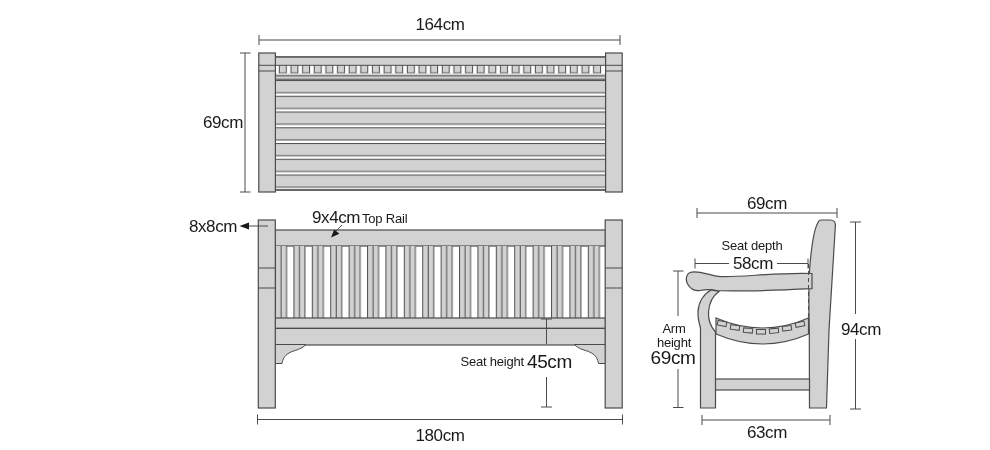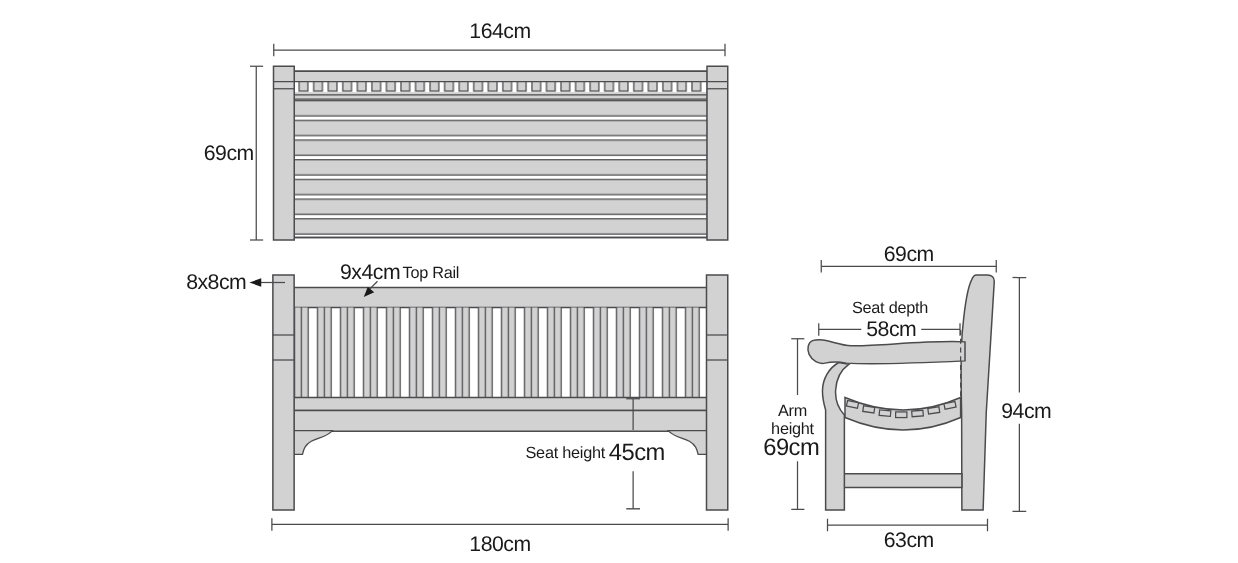--- a/index.html
+++ b/index.html
@@ -1,17 +1,17 @@
 <!DOCTYPE html>
 <html><head>
 <meta charset="utf-8">
 <style>
   html,body { margin:0; padding:0; }
   body { background:#ffffff; }
-  .stage { position:relative; width:914px; height:450px; background:#ffffff; overflow:hidden; }
+  .stage { position:relative; width:914px; height:450px; background:#ffffff; overflow:hidden;padding-left:40px; }
   svg text { font-family:"Liberation Sans","DejaVu Sans",sans-serif; fill:#1a1a1a; }
   .t-lg { font-size:17px; letter-spacing:-0.4px; }
   .t-sm { font-size:13px; letter-spacing:-0.2px; }
   .t-xl { font-size:19px; letter-spacing:-0.4px; }
   .wd   { stroke:#4b4b4d; stroke-width:1.2; }
   .wd-thin { stroke:#4b4b4d; stroke-width:1; }
   .nofill { fill:none; }
   .dim  { stroke:#4b4b4d; stroke-width:1; fill:none; }
   .dash { stroke:#4b4b4d; stroke-width:1; stroke-dasharray:4 3; fill:none; }
   .arrowhead { fill:#1a1a1a; stroke:none; }

